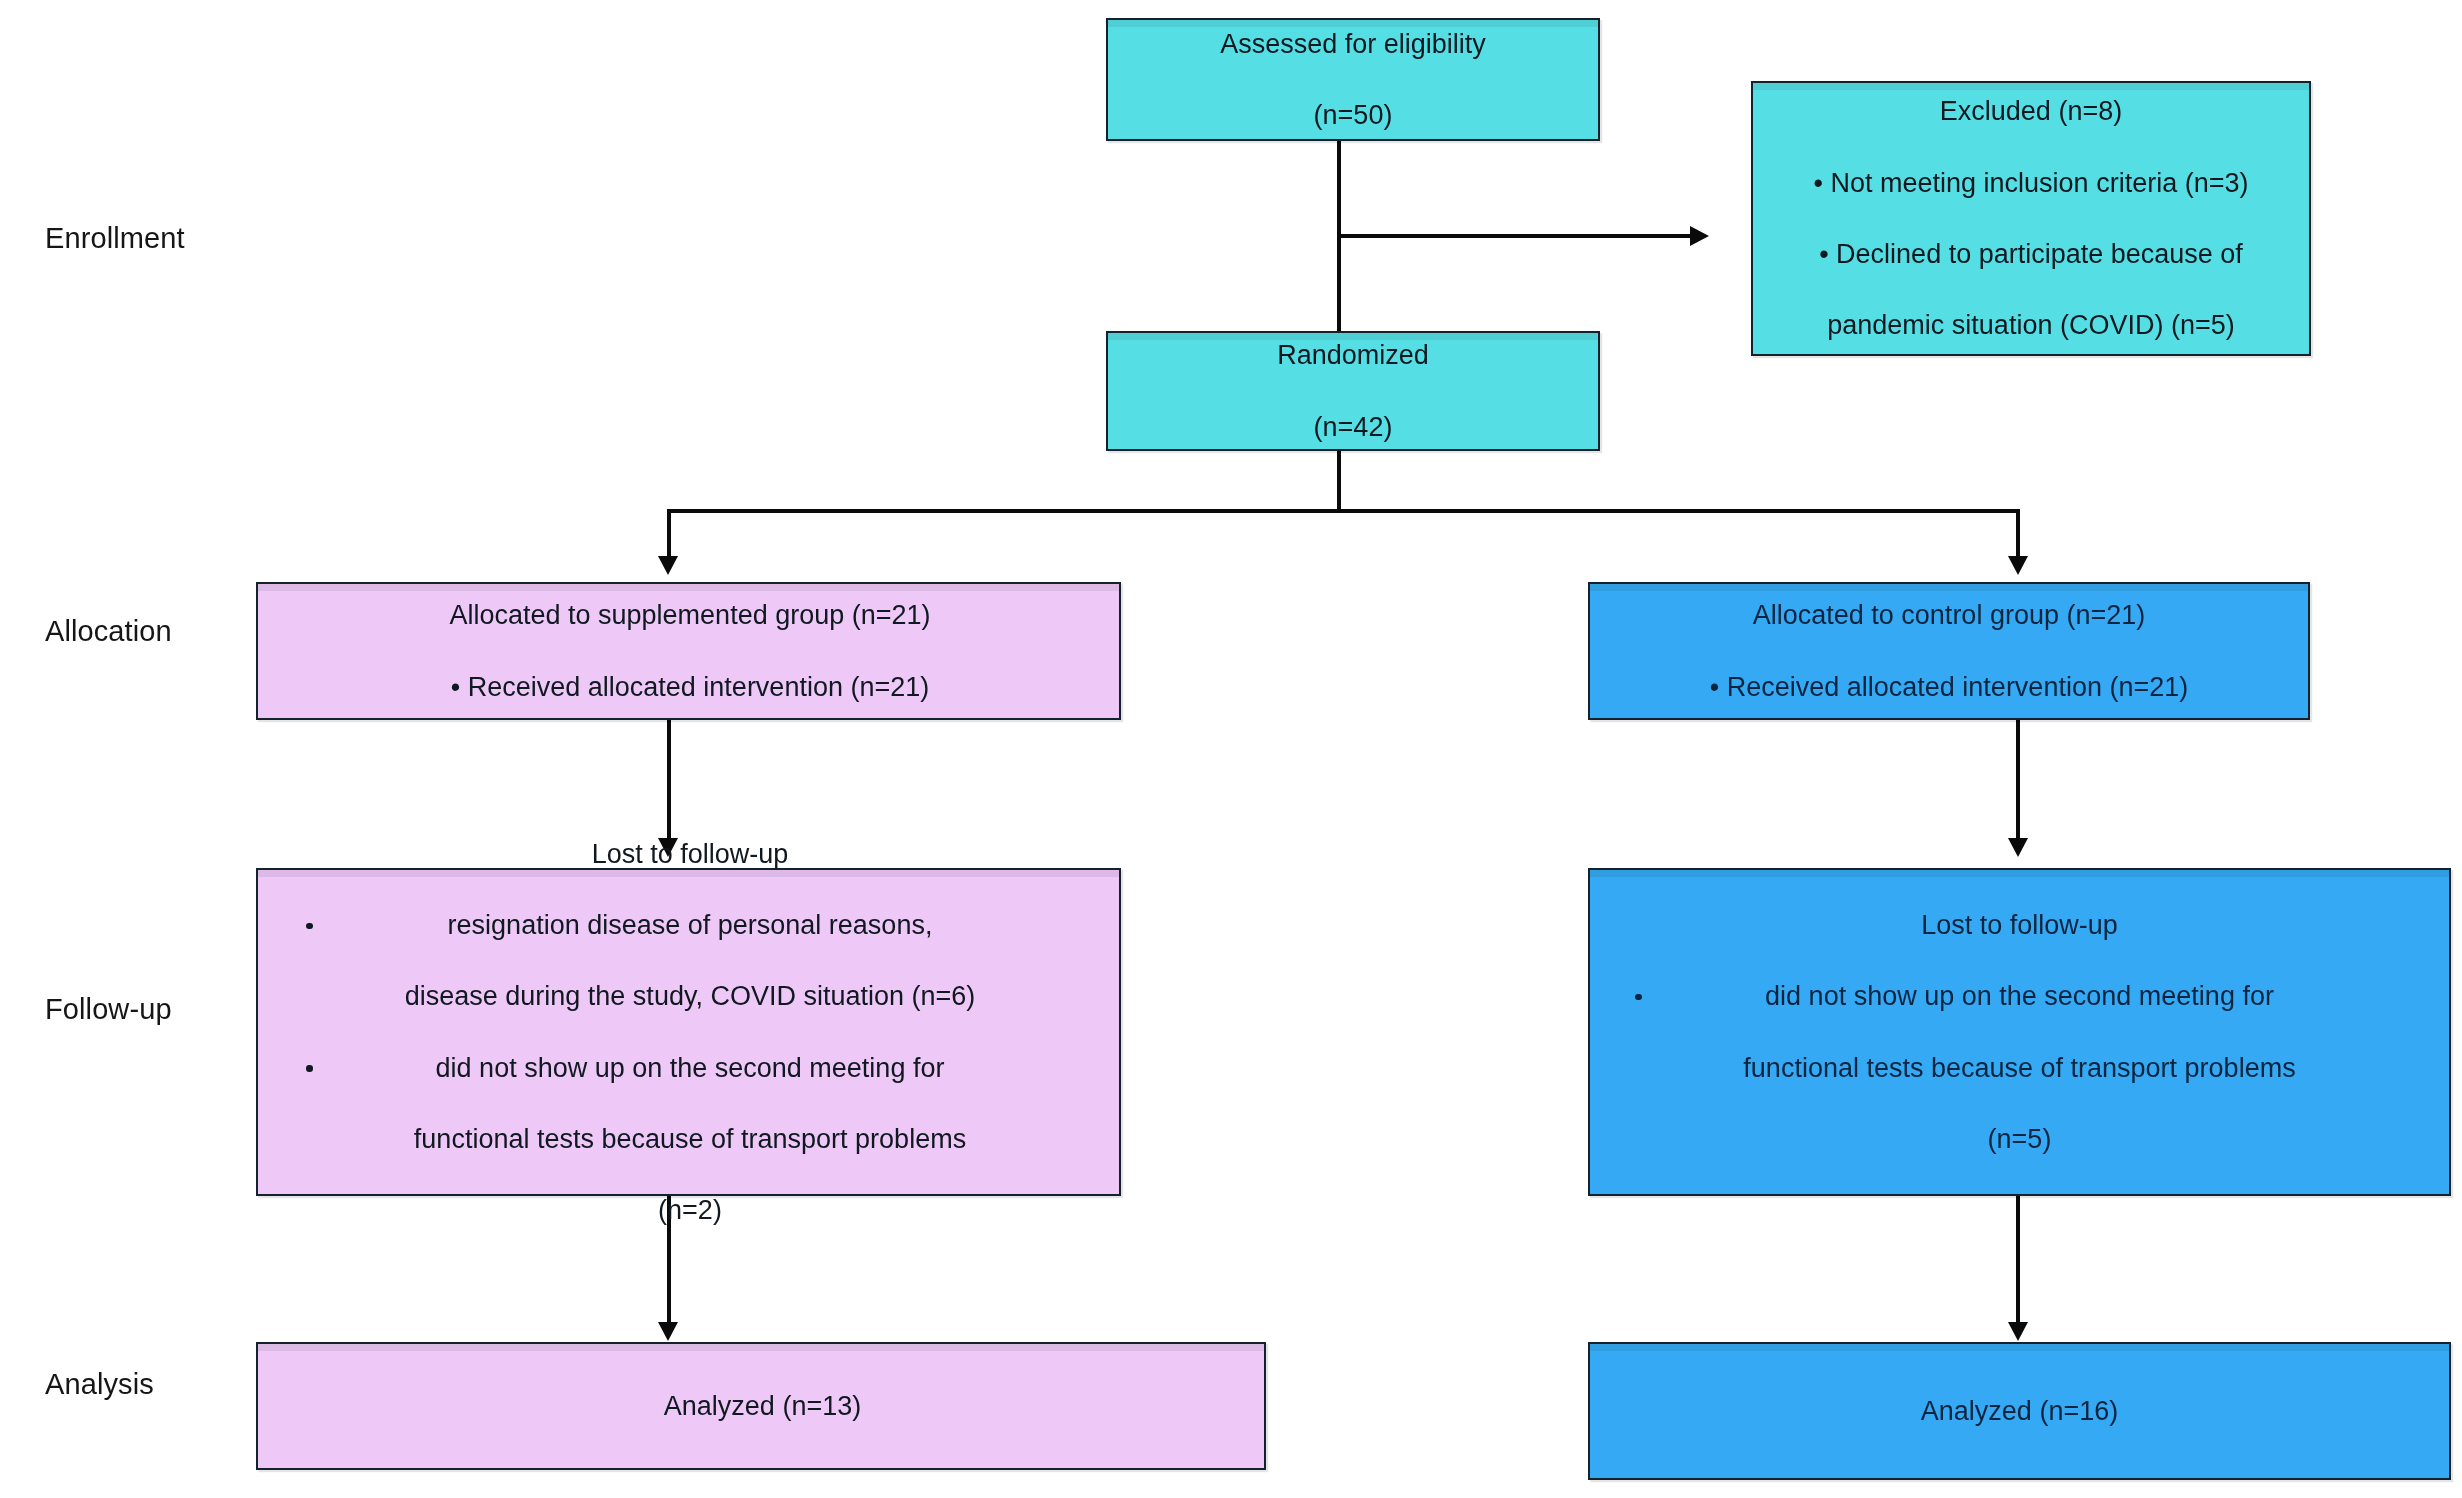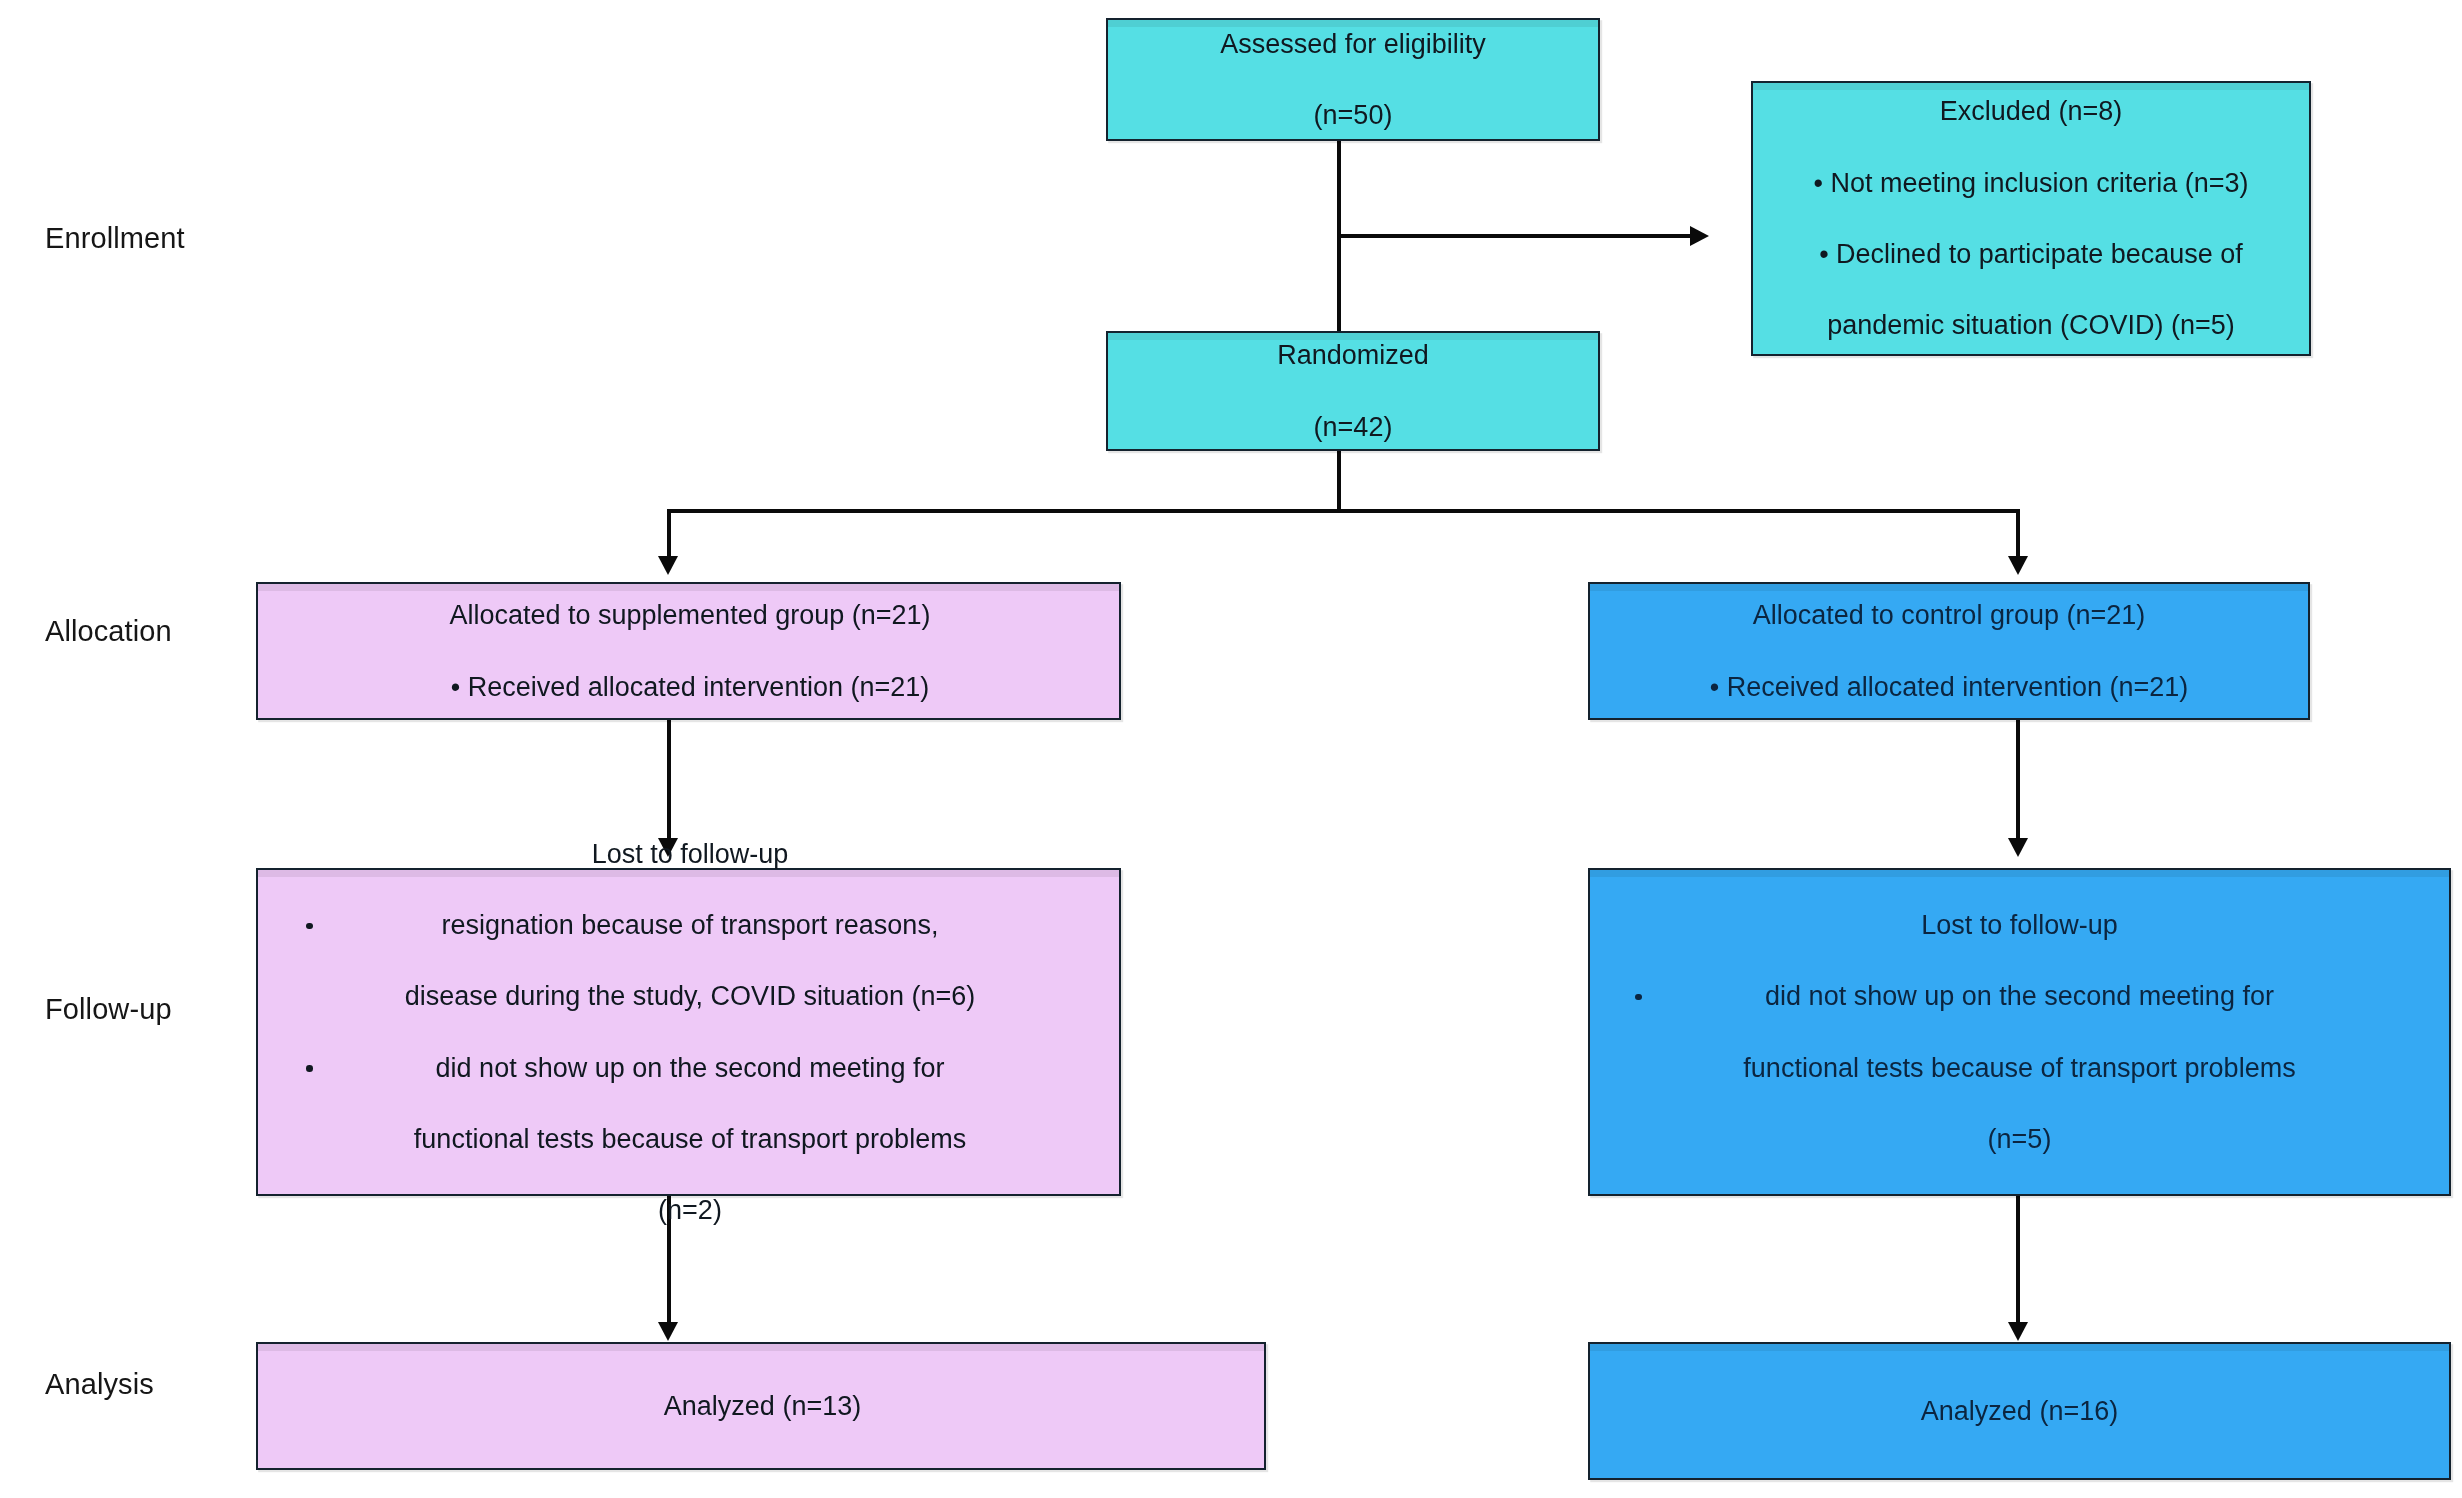--- a/index.html
+++ b/index.html
@@ -150,21 +150,21 @@
 
   <div class="node blue" style="left:1588px;top:582px;width:722px;height:138px;">
     <span class="ln">Allocated to control group (n=21)</span>
     <span class="ln">• Received allocated intervention (n=21)</span>
   </div>
 
   <div class="node pink" style="left:256px;top:868px;width:865px;height:328px;">
     <span class="ln">Lost to follow-up</span>
     <span class="bulrow">
       <i class="dot"></i>
-      <span>resignation because of transport reasons,</span>
+      <span>resignation disease of personal reasons,</span>
     </span>
     <span class="ln">disease during the study, COVID situation (n=6)</span>
     <span class="bulrow">
       <i class="dot"></i>
       <span>did not show up on the second meeting for</span>
     </span>
     <span class="ln">functional tests because of transport problems</span>
     <span class="ln">(n=2)</span>
   </div>
 

